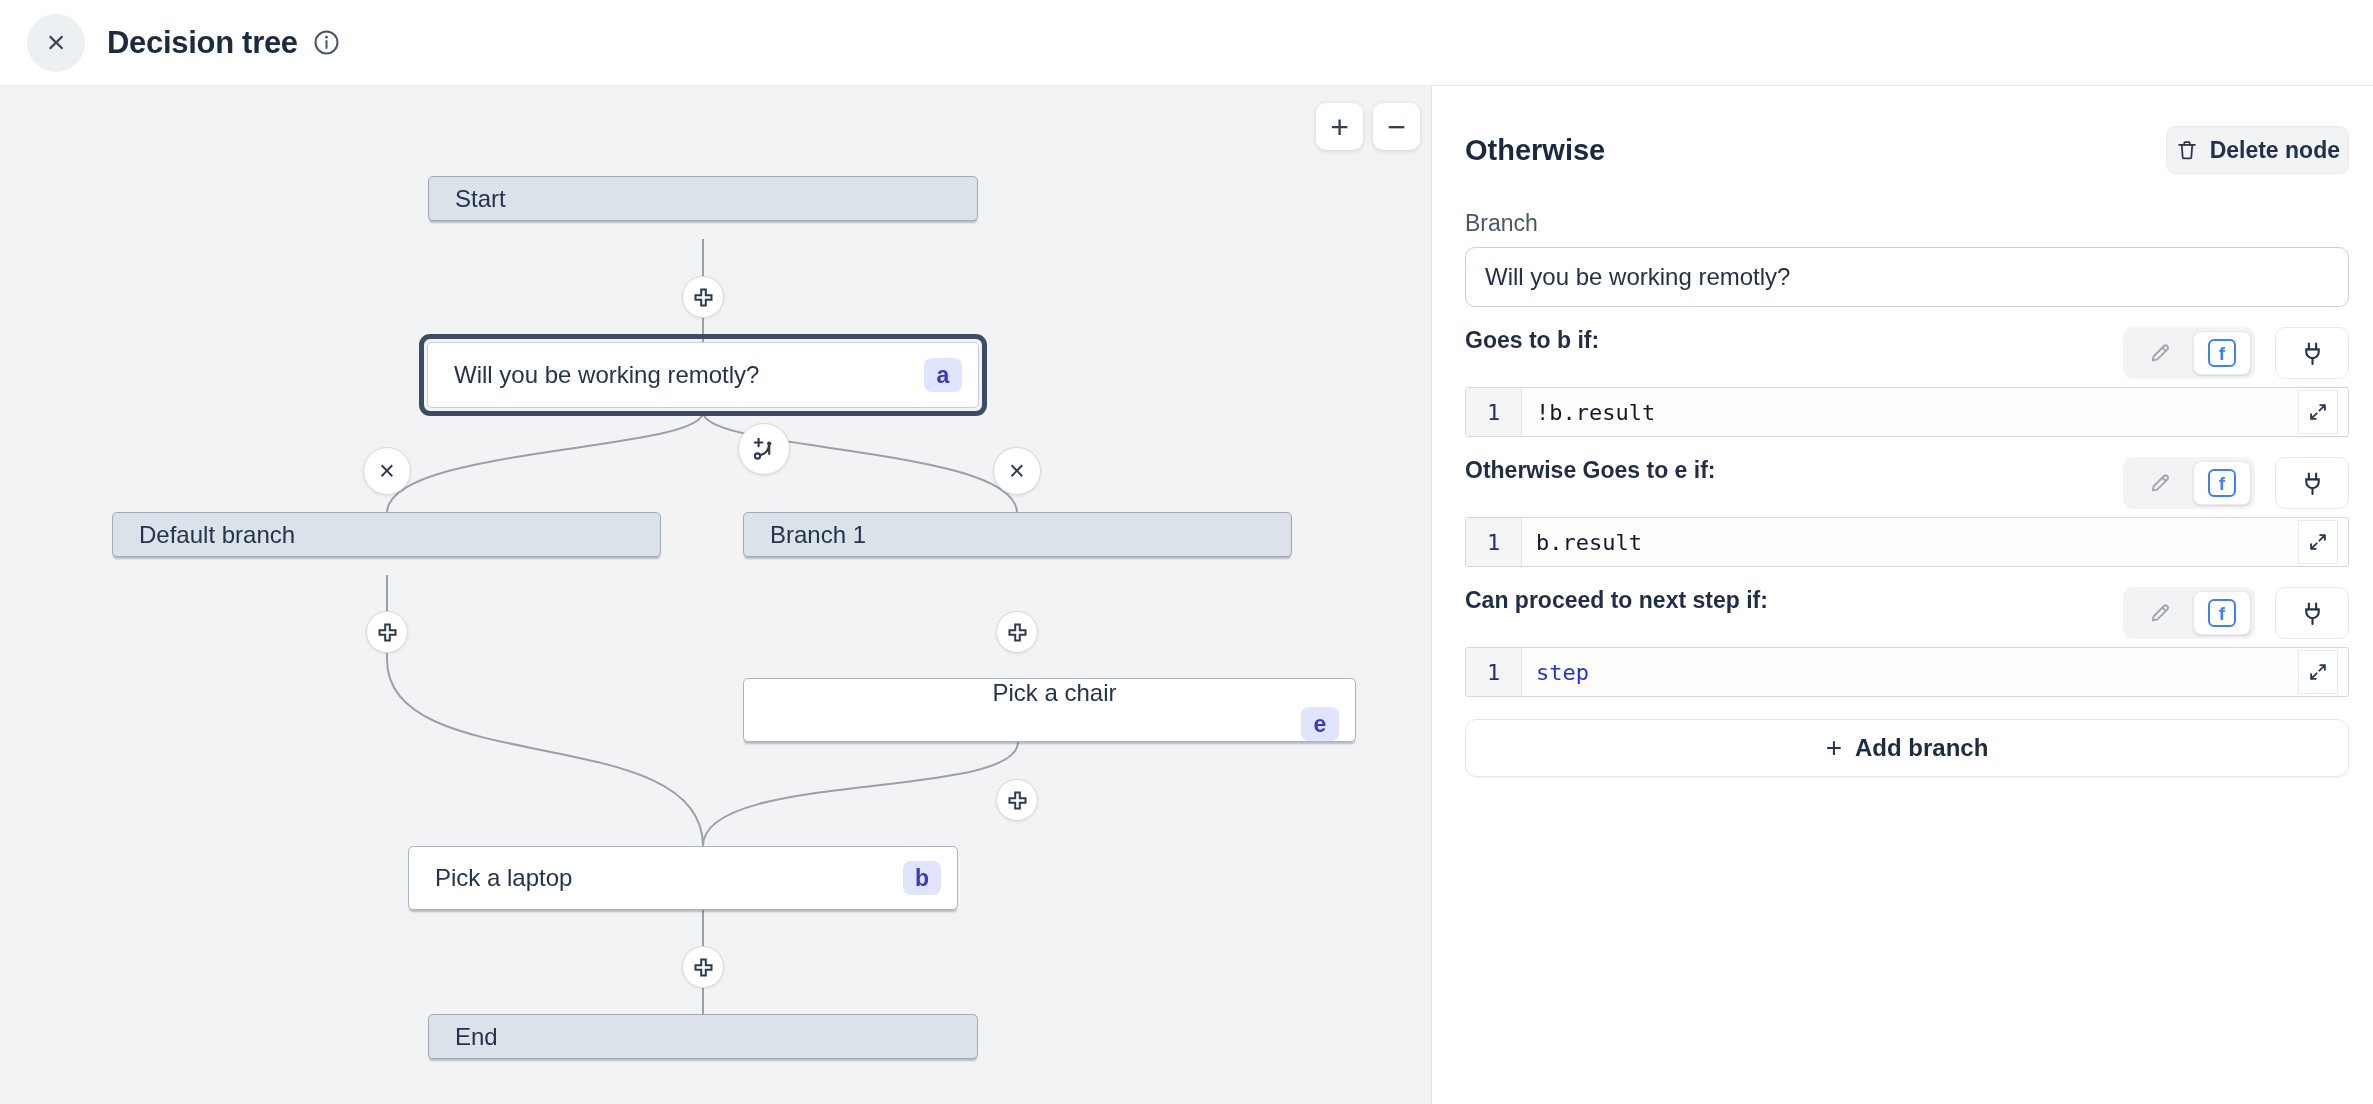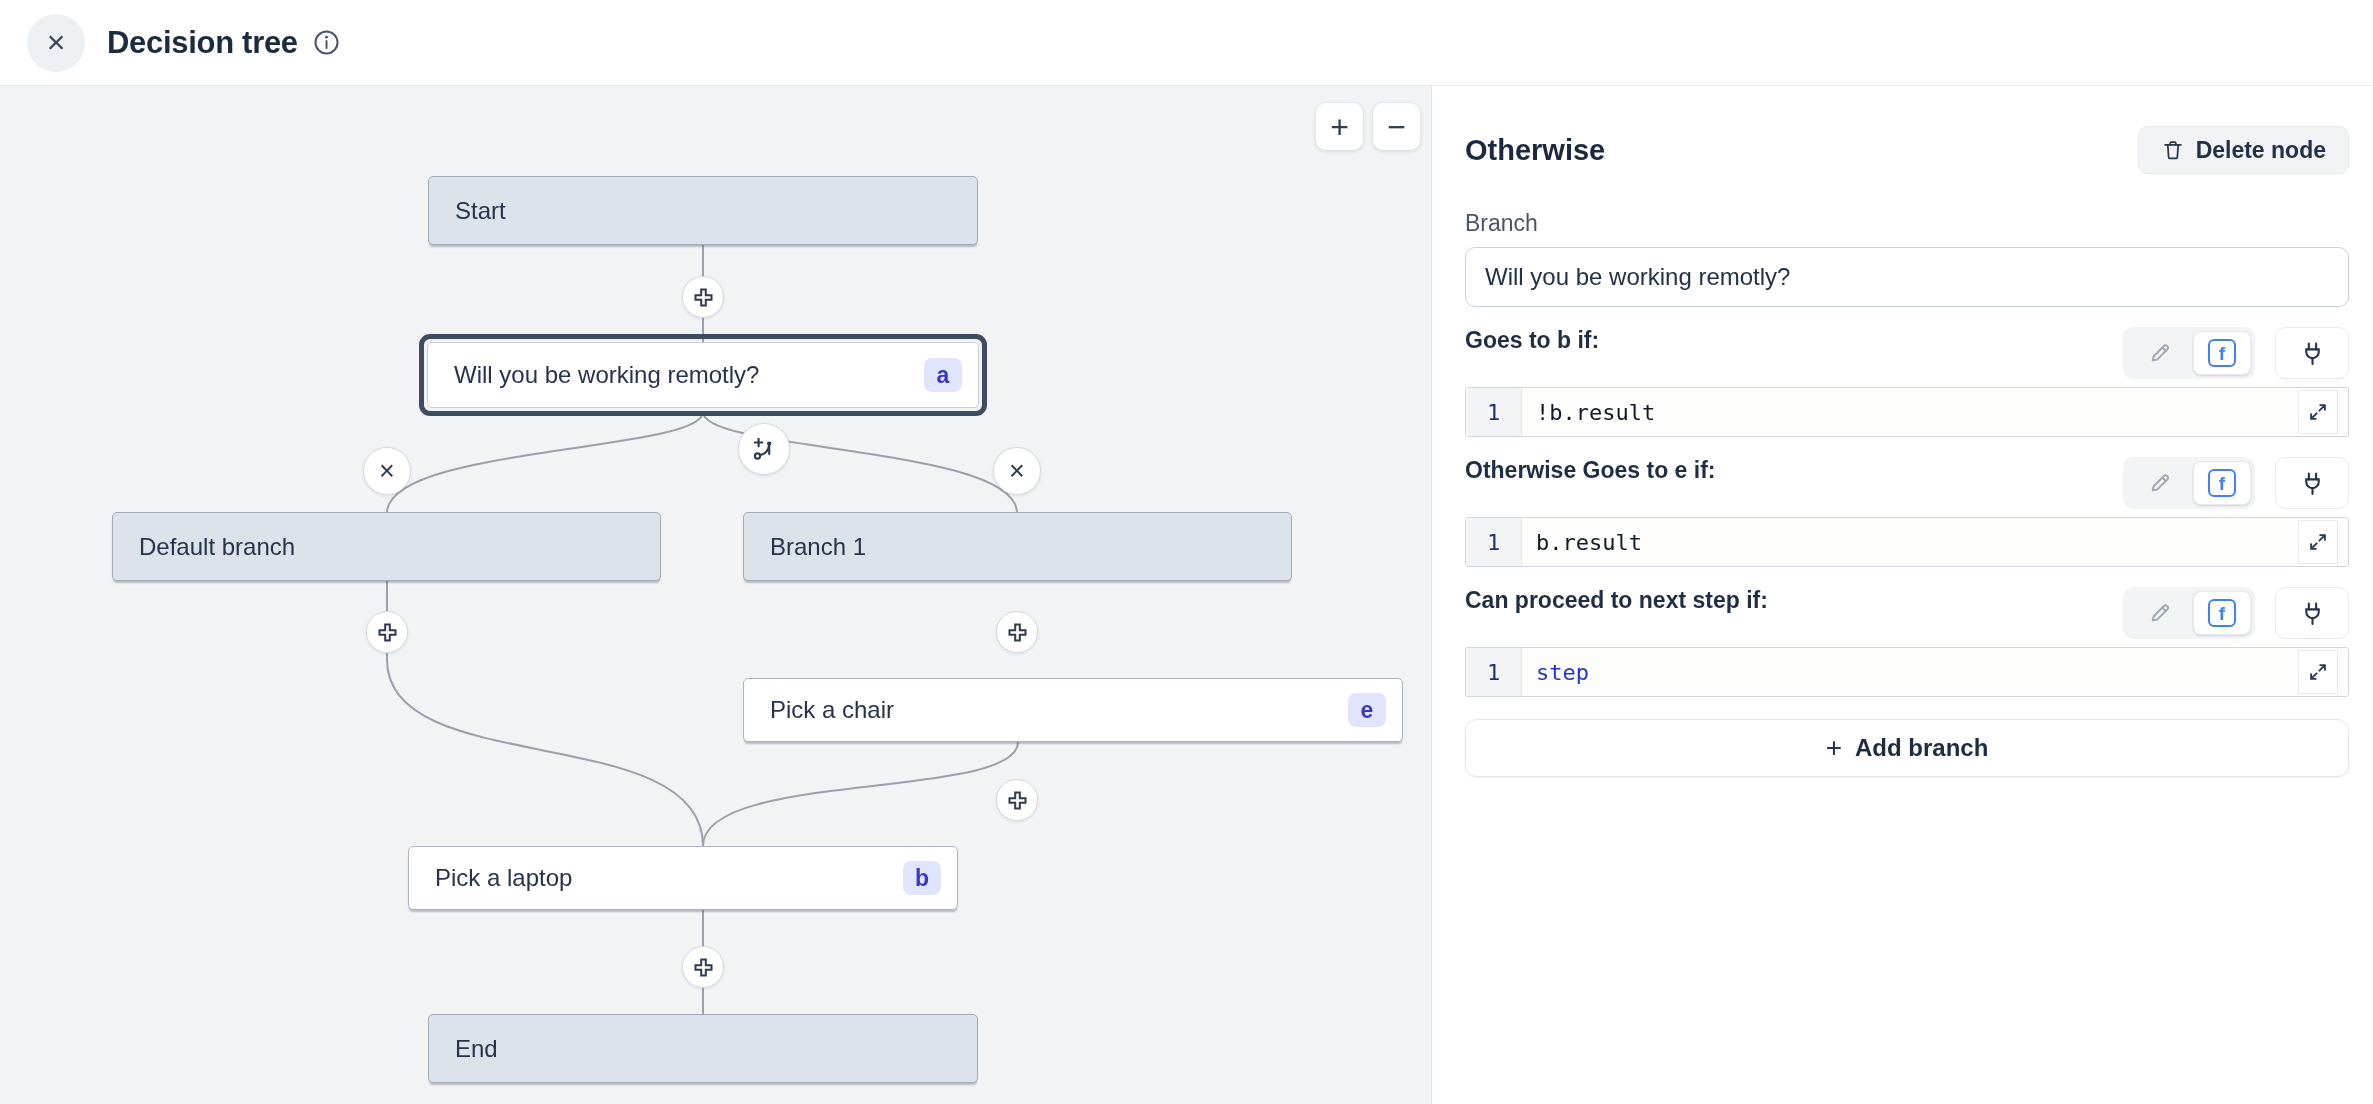--- a/index.html
+++ b/index.html
@@ -23,21 +23,21 @@
   .canvas { position:absolute; top:86px; left:0; width:1432px; height:1018px;
             background:#f2f3f5; border-right:1px solid #e2e4e8; overflow:hidden; }
   .edges { position:absolute; top:0; left:0; pointer-events:none; }
 
   .zoom-btn { position:absolute; width:47px; height:47px; border:none; border-radius:10px;
               background:#fff; box-shadow:0 1px 4px rgba(25,35,55,.16); cursor:pointer;
               font-size:32px; color:#313c4e; display:flex; align-items:center; justify-content:center; line-height:1; }
   .zoom-in  { left:1316px; top:17px; }
   .zoom-out { left:1373px; top:17px; }
 
-  .node { position:absolute; width:550px; height:69px; border:1px solid #a3abb7; border-radius:5px;
+  .node { position:absolute; width:550px; height:45px; border:1px solid #a3abb7; border-radius:5px;
           display:flex; align-items:center; padding:0 16px 0 26px;
           font-size:24px; color:#26344b; cursor:pointer;
           box-shadow:0 3px 2px -1px rgba(70,80,100,.35); }
   .node.gray  { background:#dce2ea; }
   .node.white { background:#ffffff; border-color:#aeb5c0; }
 
   .selected-wrap { position:absolute; left:419px; top:248px; width:568px; height:82px;
                    border:5px solid #3e4c63; border-radius:11px; padding:3px; cursor:pointer; }
   .selected-wrap .node { position:relative; left:0; top:0; width:100%; height:100%;
                          border-color:#c9cfd8; box-shadow:none; }
@@ -51,21 +51,21 @@
               display:flex; align-items:center; justify-content:center; color:#2e3a4e; }
   .plus-btn { width:42px; height:42px; }
   .x-btn    { width:48px; height:48px; font-size:27px; font-weight:400; color:#2e3a4e; }
   .branch-btn { width:52px; height:52px; }
 
   
   .panel { position:absolute; top:86px; left:1433px; width:940px; height:1018px;
            background:#fff; padding:40px 24px 0 32px; }
   .panel-head { display:flex; align-items:center; justify-content:space-between; }
   .panel-title { font-size:29px; font-weight:700; color:#1b2940; }
-  .delete-btn { height:48px; padding:0 22px; border-radius:10px; background:#f2f3f5;
+  .delete-btn { height:48px; padding:0 8px; border-radius:10px; background:#f2f3f5;
                 border:1px solid #e7e9ec; display:flex; align-items:center; gap:11px;
                 font-size:23px; font-weight:600; color:#22304a; cursor:pointer;
                 font-family:"Liberation Sans", sans-serif; }
 
   .summary-label { margin-top:36px; font-size:23px; color:#4a5668; }
   .summary-input { margin-top:10px; width:100%; height:60px; border:1px solid #c9d0d9;
                    border-radius:10px; padding:0 19px; font-size:24px; color:#233247;
                    font-family:"Liberation Sans", sans-serif; background:#fff; outline:none; }
 
   .cond-block { margin-top:20px; }
@@ -153,21 +153,21 @@
   </div>
 
   <div class="node gray" style="left:112px; top:426px; width:549px;">
     <span>Default branch</span>
   </div>
 
   <div class="node gray" style="left:743px; top:426px; width:549px;">
     <span>Branch 1</span>
   </div>
 
-  <div class="node white" style="left:743px; top:592px; width:660px; height:64px;">
+  <div class="node white" style="left:743px; top:592px; width:613px; height:64px;flex-direction:column;">
     <span>Pick a chair</span>
     <span class="badge">e</span>
   </div>
 
   <div class="node white" style="left:408px; top:760px; height:64px;">
     <span>Pick a laptop</span>
     <span class="badge">b</span>
   </div>
 
   <div class="node gray" style="left:428px; top:928px;">

